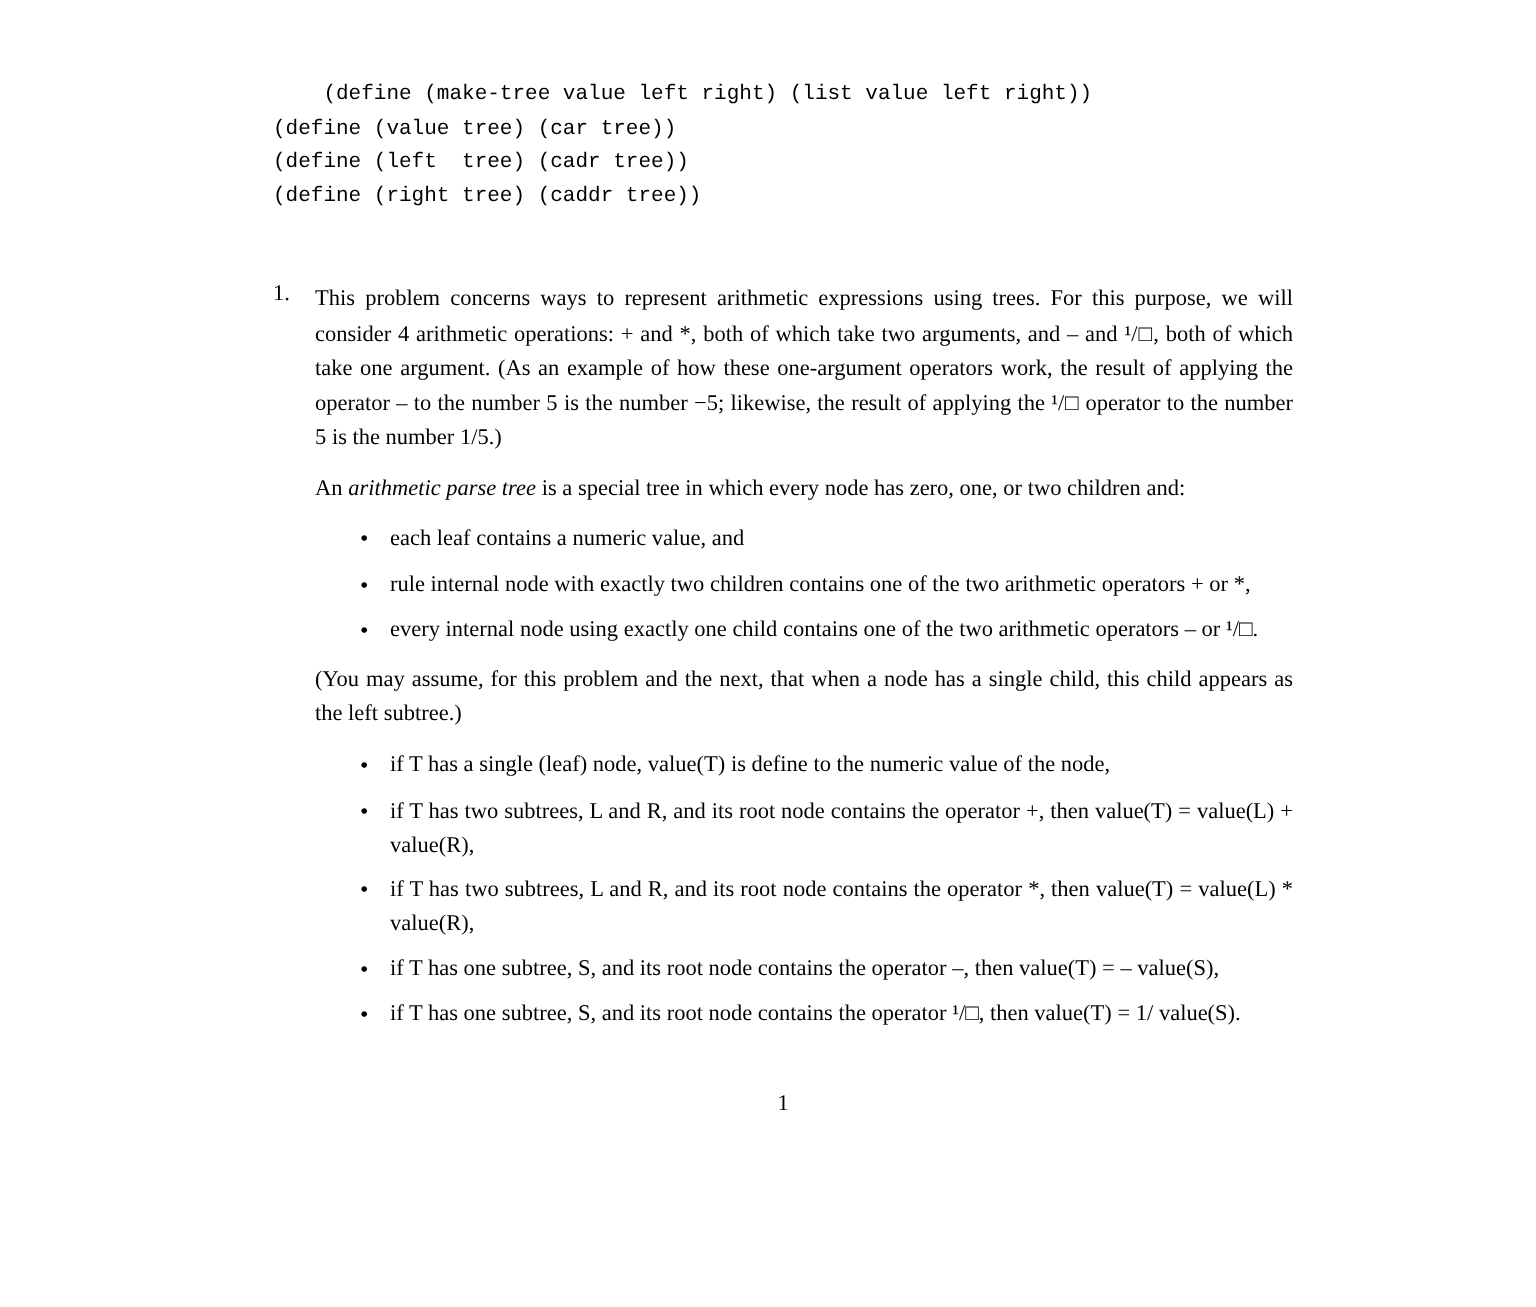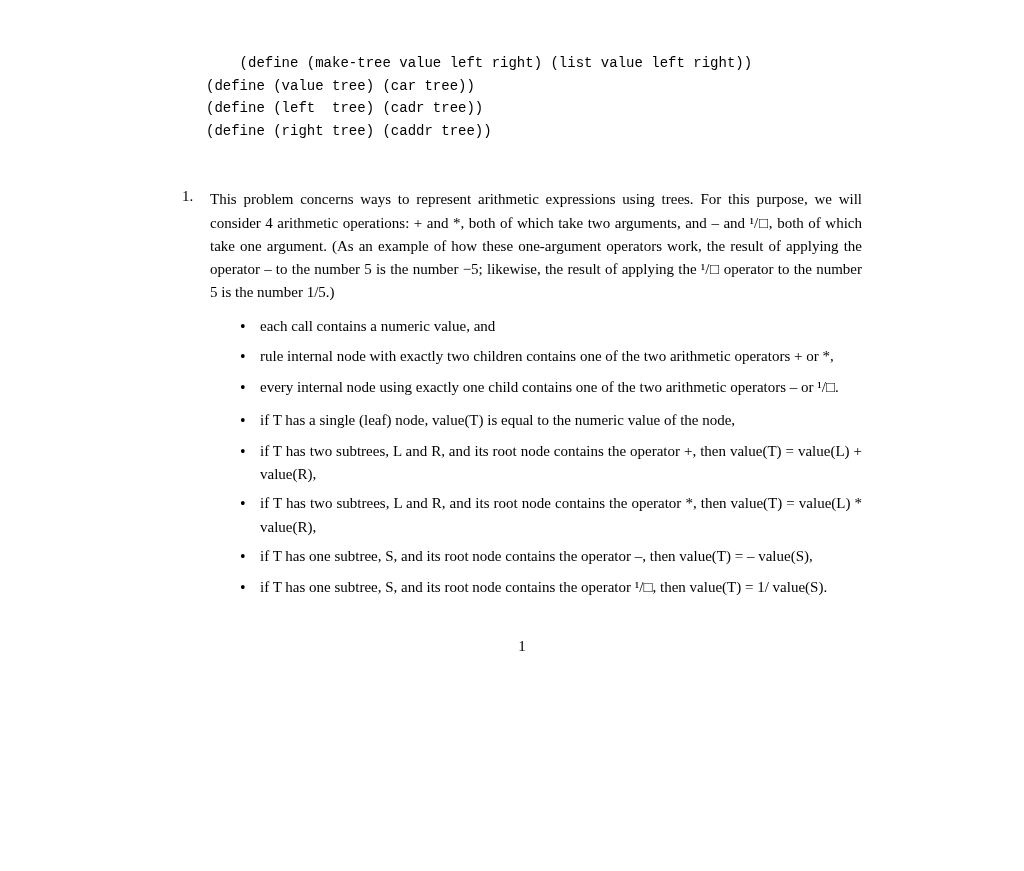--- a/index.html
+++ b/index.html
@@ -22,21 +22,20 @@
       margin: 0 auto;
       padding: 30px 60px 40px 80px;
     }
 
     .code-block {
       font-family: "Courier New", Courier, monospace;
       font-size: 14px;
       line-height: 1.6;
       margin-bottom: 24px;
       white-space: pre;
-      margin-left: 24px;
     }
 
     .problem-section {
       margin-bottom: 16px;
     }
 
     .problem-number {
       display: flex;
       align-items: flex-start;
       gap: 8px;
@@ -105,42 +104,46 @@
 <span>(define (left  tree) (cadr tree))</span>
 <span>(define (right tree) (caddr tree))</span>
   </div>
 
   <div class="problem-section">
     <div class="problem-number">
       <span class="problem-num-label">1.</span>
       <div class="problem-text">
         <p>This problem concerns ways to represent arithmetic expressions using trees. For this purpose, we will consider 4 arithmetic operations: + and *, both of which take two arguments, and – and ¹/□, both of which take one argument. (As an example of how these one-argument operators work, the result of applying the operator – to the number 5 is the number −5; likewise, the result of applying the ¹/□ operator to the number 5 is the number 1/5.)</p>
 
+        <p>
+          <span>An </span><span class="italic">arithmetic parse tree</span><span> is a special tree in which every node has zero, one, or two children and:</span>
+        </p>
 
         <ul class="bullet-list">
           <li>
             <span class="bullet-dot">•</span>
-            <span class="bullet-content">each call contains a numeric value, and</span>
+            <span class="bullet-content">each leaf contains a numeric value, and</span>
           </li>
           <li>
             <span class="bullet-dot">•</span>
             <span class="bullet-content">rule internal node with exactly two children contains one of the two arithmetic operators + or *,</span>
           </li>
           <li>
             <span class="bullet-dot">•</span>
             <span class="bullet-content">every internal node using exactly one child contains one of the two arithmetic operators – or ¹/□.</span>
           </li>
         </ul>
 
+        <p>(You may assume, for this problem and the next, that when a node has a single child, this child appears as the left subtree.)</p>
 
 
         <ul class="bullet-list">
           <li>
             <span class="bullet-dot">•</span>
-            <span class="bullet-content">if T has a single (leaf) node, value(T) is equal to the numeric value of the node,</span>
+            <span class="bullet-content">if T has a single (leaf) node, value(T) is define to the numeric value of the node,</span>
           </li>
           <li>
             <span class="bullet-dot">•</span>
             <span class="bullet-content">if T has two subtrees, L and R, and its root node contains the operator +, then value(T) = value(L) + value(R),</span>
           </li>
           <li>
             <span class="bullet-dot">•</span>
             <span class="bullet-content">if T has two subtrees, L and R, and its root node contains the operator *, then value(T) = value(L) * value(R),</span>
           </li>
           <li>

